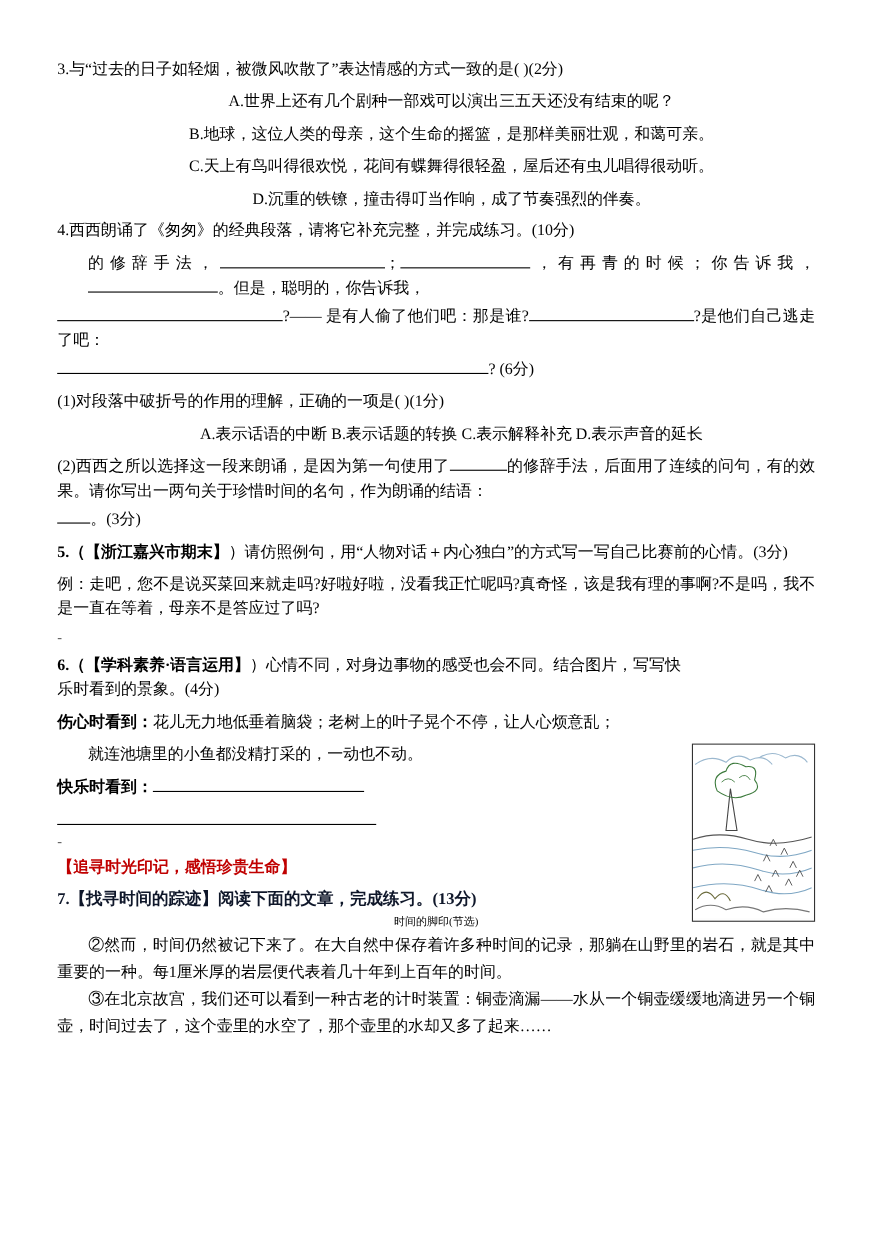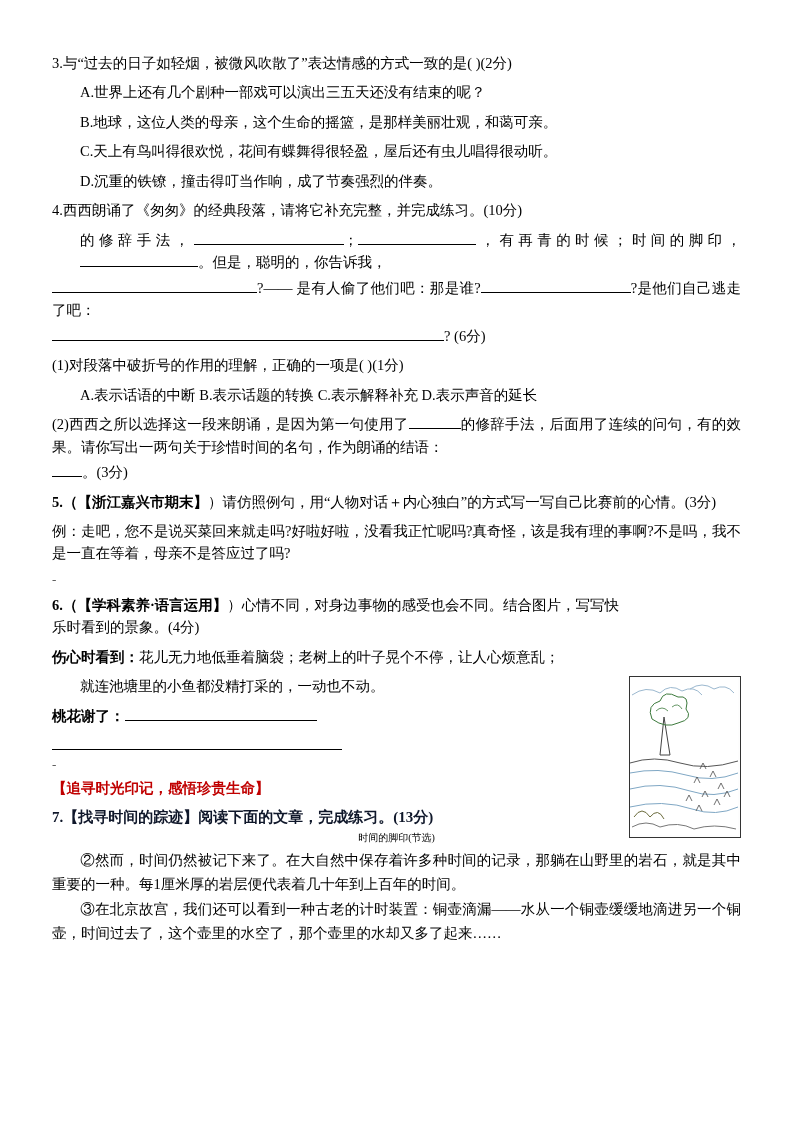--- a/index.html
+++ b/index.html
@@ -21,21 +21,21 @@
     height: 884px;
     box-sizing: border-box;
     padding: 52px 52px 20px 52px;
   }
   .q-line {
     font-size: 14.5px;
     line-height: 1.55;
     margin: 0 0 7px 0;
     text-align: justify;
   }
-  .opt { font-size: 14.5px; line-height: 1.55; margin: 0 0 7px 0; padding-left: 28px; }
+  .opt { font-size: 14.5px; line-height: 1.55; margin: 0 0 7px 0; padding-left: 28px; text-align: center; }
   .blank { display: inline-block; border-bottom: 1px solid #000; }
   .b-sm { width: 52px; }
   .b-lg { width: 118px; }
   .b-xl { width: 150px; }
   .b-xxl { width: 205px; }
   .b-huge { width: 290px; }
   .bold { font-weight: bold; }
   .red-head {
     color: #c00000;
     font-weight: bold;
@@ -97,21 +97,21 @@
 
   <p class="q-line">3.与“过去的日子如轻烟，被微风吹散了”表达情感的方式一致的是(      )(2分)</p>
   <p class="opt">A.世界上还有几个剧种一部戏可以演出三五天还没有结束的呢？</p>
   <p class="opt">B.地球，这位人类的母亲，这个生命的摇篮，是那样美丽壮观，和蔼可亲。</p>
   <p class="opt">C.天上有鸟叫得很欢悦，花间有蝶舞得很轻盈，屋后还有虫儿唱得很动听。</p>
   <p class="opt">D.沉重的铁镣，撞击得叮当作响，成了节奏强烈的伴奏。</p>
 
   <p class="q-line">4.西西朗诵了《匆匆》的经典段落，请将它补充完整，并完成练习。(10分)</p>
 
   <p class="q-line" style="padding-left:28px;">
-    <span>的修辞手法，</span><span class="blank b-xl"></span><span>；</span><span class="blank b-lg"></span><span>，有再青的时候；时间的脚印，</span><span class="blank b-lg"></span><span>。但是，聪明的，你告诉我，</span>
+    <span>的修辞手法，</span><span class="blank b-xl"></span><span>；</span><span class="blank b-lg"></span><span>，有再青的时候；你告诉我，</span><span class="blank b-lg"></span><span>。但是，聪明的，你告诉我，</span>
   </p>
   <p class="q-line" style="margin-top:-4px;">
     <span class="blank b-xxl"></span><span>?—— 是有人偷了他们吧：那是谁?</span><span class="blank b-xl"></span><span>?是他们自己逃走了吧：</span>
   </p>
   <p class="q-line" style="margin-top:-4px;">
     <span class="blank b-huge" style="width:392px;"></span><span>? (6分)</span>
   </p>
 
   <p class="q-line">(1)对段落中破折号的作用的理解，正确的一项是(      )(1分)</p>
   <p class="opt">A.表示话语的中断  B.表示话题的转换    C.表示解释补充    D.表示声音的延长</p>
@@ -130,21 +130,21 @@
   <p class="dash">-</p>
 
   <p class="q-line narrow">
     <span class="bold">6.（</span><span class="bold">【学科素养·语言运用】</span><span>）心情不同，对身边事物的感受也会不同。结合图片，写写快乐时看到的景象。(4分)</span>
   </p>
   <p class="q-line narrow">
     <span class="bold">伤心时看到：</span><span>花儿无力地低垂着脑袋；老树上的叶子晃个不停，让人心烦意乱；</span>
   </p>
   <p class="q-line narrow" style="padding-left:28px;">就连池塘里的小鱼都没精打采的，一动也不动。</p>
   <p class="q-line narrow">
-    <span class="bold">桃花谢了：</span><span class="blank" style="width:192px;"></span>
+    <span class="bold">快乐时看到：</span><span class="blank" style="width:192px;"></span>
   </p>
   <div class="answer-line"></div>
   <p class="dash">-</p>
 
   <div class="fig">
     <svg width="108" height="158" viewBox="0 0 108 158" xmlns="http://www.w3.org/2000/svg">
       <rect x="0" y="0" width="108" height="158" fill="#ffffff"></rect>
       <path d="M2 18 Q16 8 30 16 Q40 6 52 14 Q64 8 72 18" fill="none" stroke="#9bb8cf" stroke-width="1"></path>
       <path d="M60 12 Q72 4 84 12 Q96 6 104 16" fill="none" stroke="#9bb8cf" stroke-width="1"></path>
       <path d="M30 78 L34 40 L40 78 Z" fill="none" stroke="#444" stroke-width="1"></path>

